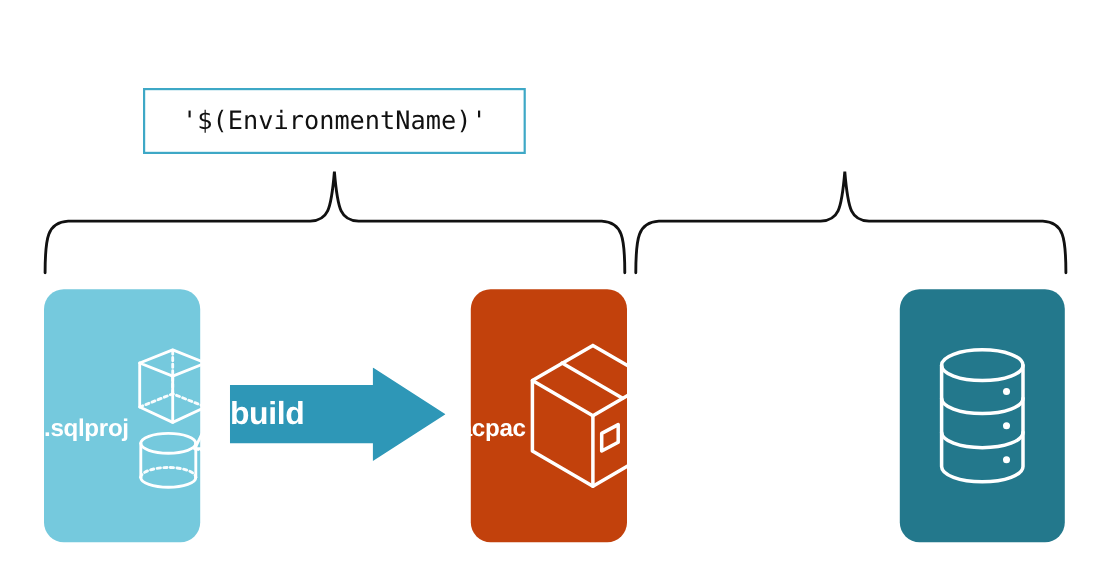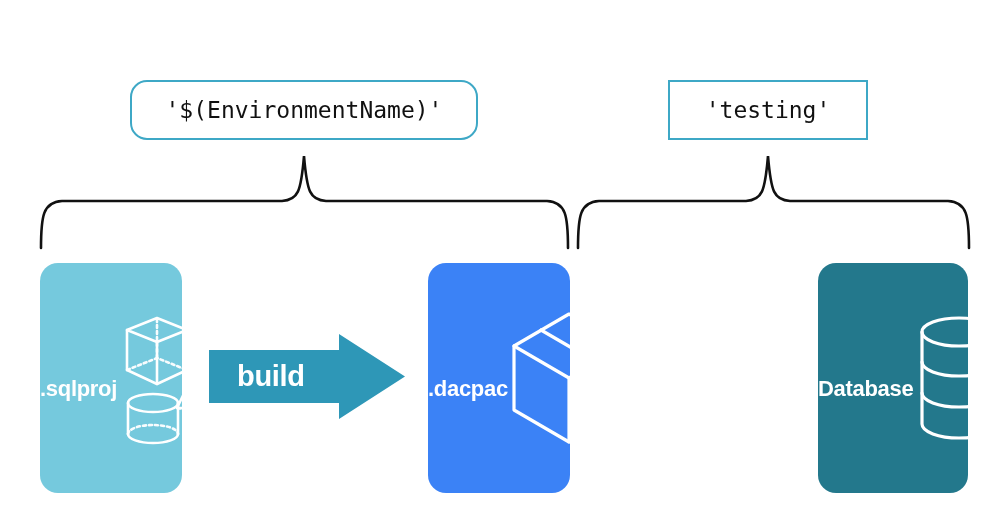--- a/index.html
+++ b/index.html
@@ -19,62 +19,60 @@
   #heading-left  { left:120px; top:31px; width:370px; }
   #heading-right { left:640px; top:31px; width:255px; }
 
   
   .codebox {
     position:absolute; border:2px solid #3EA8C6; background:#ffffff;
     display:flex; align-items:center; justify-content:center;
     font-family:"DejaVu Sans Mono","Liberation Mono", monospace;
     font-size:23px; color:#111111; letter-spacing:0px;
   }
-  #codebox-left  { left:130px; top:80px;  width:348px; height:60px;border-radius:17px; }
+  #codebox-left  { left:130px; top:80px;  width:348px; height:60px; }
   #codebox-right { left:668px; top:80px;  width:200px; height:60px; }
 
   
   #braces-layer { position:absolute; left:0; top:140px; width:1000px; height:110px; }
 
   
   .stagebox {
     position:absolute; border-radius:18px;
     display:flex; flex-direction:row; align-items:center;
   }
   .stagebox .label {
     color:#ffffff; font-weight:bold; font-size:22px;
     letter-spacing:-0.3px; margin-top:22px; white-space:nowrap;
   }
   .stagebox .glyph { flex:1; display:flex; align-items:center; justify-content:center; width:100%; }
   #box-sqlproj  { left:40px;  top:263px; width:142px; height:230px; background:#75C9DD; }
-  #box-dacpac   { left:428px; top:263px; width:142px; height:230px; background:#3b82f6; }
+  #box-dacpac   { left:428px; top:263px; width:142px; height:230px; background:#c2410c;justify-content:center; }
   #box-database { left:818px; top:263px; width:150px; height:230px; background:#23788C; }
 
   
   .arrow { position:absolute; }
   .arrow .arrow-label {
     position:absolute; left:0; top:0; width:100%; height:100%;
     display:flex; align-items:center; justify-content:flex-start;
-    padding-left:28px;
     color:#ffffff; font-weight:bold; font-size:29px; letter-spacing:-0.3px;
     pointer-events:none;
   }
   #arrow-build  { left:209px; top:334px; width:196px; height:85px; }
   #arrow-deploy { left:599px; top:334px; width:196px; height:85px; }
 </style>
 </head>
 <body>
 
 <div class="stage">
 
 
 
   <div class="codebox" id="codebox-left">'$(EnvironmentName)'</div>
 
-  <div class="codebox" id="codebox-right">'testing'</div>
 
   <svg id="braces-layer" viewBox="0 0 1000 110">
 
     <path d="M 41 108
              C 41 76, 43 62, 62 61
              L 282 61
              C 298 60, 301 52, 304 16
              C 307 52, 310 60, 326 61
              L 547 61
              C 566 62, 568 76, 568 108" fill="none" stroke="#111111" stroke-width="2.6" stroke-linecap="round"></path>
@@ -148,21 +146,20 @@
           <path d="M61 70 L61 134"></path>
           <path d="M33 22 L88 54"></path>
           <path d="M69 86 L84 78 L84 94 L69 102 Z"></path>
         </g>
       </svg>
     </div>
   </div>
 
 
   <div class="stagebox" id="box-database">
-    <div class="label">Database</div>
     <div class="glyph">
       <svg width="92" height="128" viewBox="0 0 92 128">
         <g fill="none" stroke="#ffffff" stroke-width="3.2" stroke-linejoin="round" stroke-linecap="round">
           <ellipse cx="46" cy="18" rx="37" ry="14"></ellipse>
           <path d="M9 18 L9 110 A37 14 0 0 0 83 110 L83 18"></path>
           <path d="M9 48 A37 14 0 0 0 83 48"></path>
           <path d="M9 79 A37 14 0 0 0 83 79"></path>
           <circle cx="68" cy="42" r="3.2" fill="#ffffff" stroke="none"></circle>
           <circle cx="68" cy="73" r="3.2" fill="#ffffff" stroke="none"></circle>
           <circle cx="68" cy="104" r="3.2" fill="#ffffff" stroke="none"></circle>

